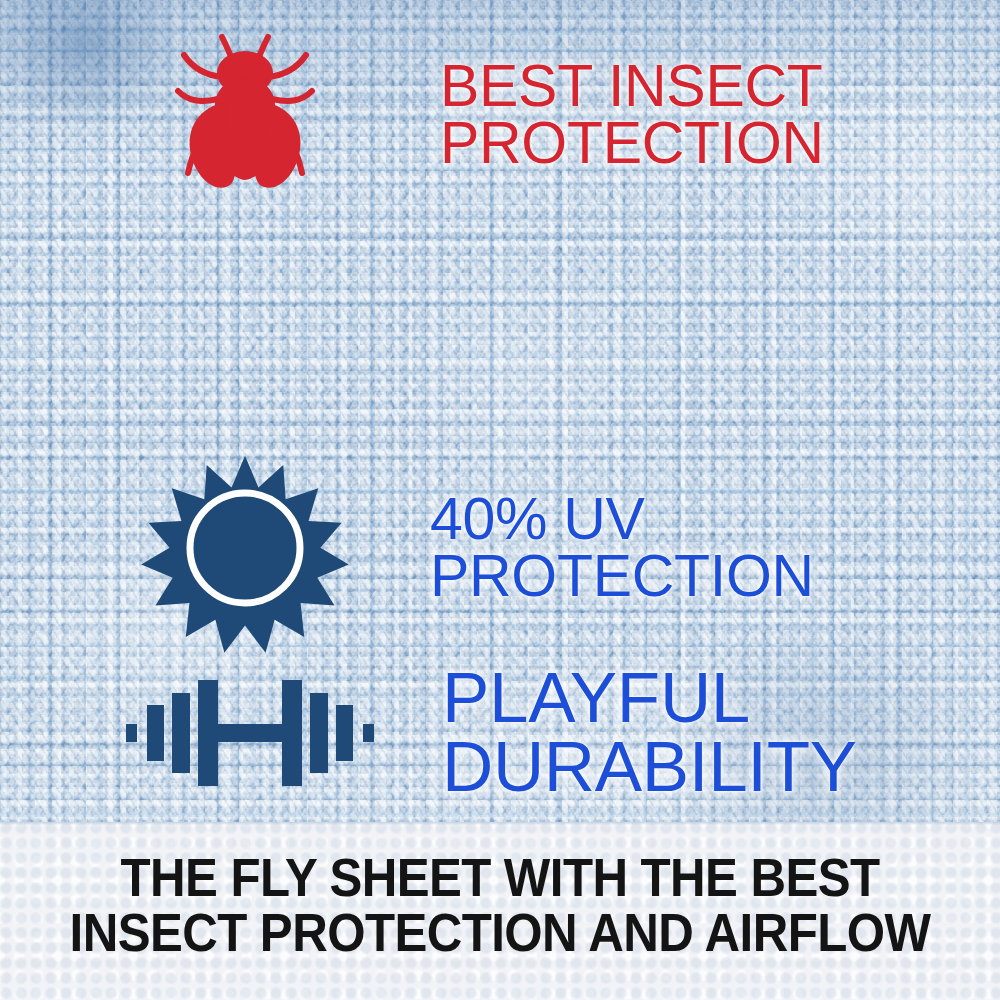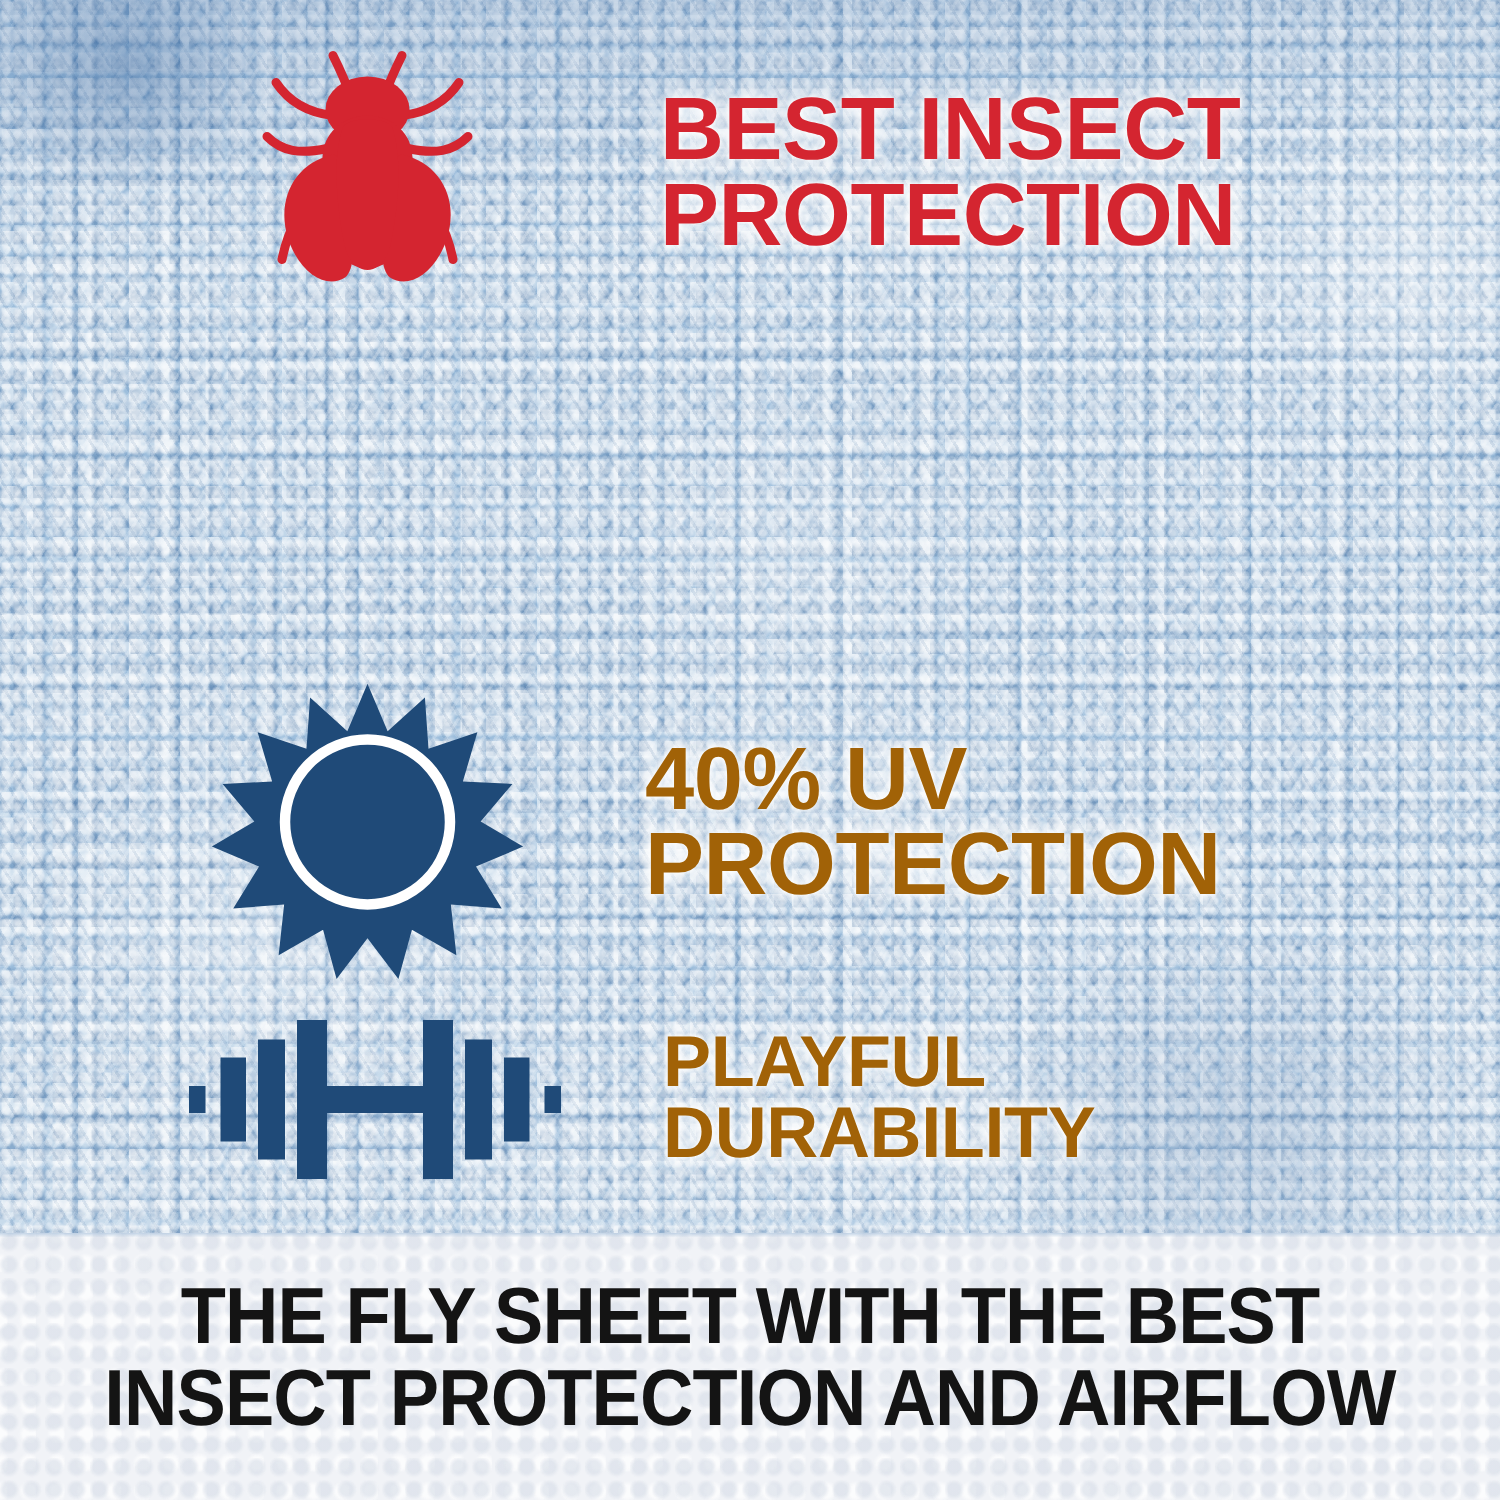--- a/index.html
+++ b/index.html
@@ -81,33 +81,33 @@
   .row{position:absolute;display:flex;align-items:center;}
   .icon-cell{
     position:relative;
     display:flex;align-items:center;justify-content:center;
     flex:0 0 auto;
   }
   .text-cell{
     position:relative;
     line-height:.96;
     letter-spacing:-0.005em;
-    font-weight:700;
+    font-weight:400;
     white-space:pre-line;
   }
   .t-red{
     color:#D42530;
     text-shadow:
       0 0 3px rgba(255,255,255,.95),
       0 0 7px rgba(255,255,255,.85),
       0 0 13px rgba(255,255,255,.65),
       0 0 20px rgba(255,255,255,.45);
   }
   .t-navy{
-    color:#a16207;
+    color:#1d4ed8;
     text-shadow:
       0 0 3px rgba(255,255,255,.95),
       0 0 7px rgba(255,255,255,.85),
       0 0 13px rgba(255,255,255,.65),
       0 0 20px rgba(255,255,255,.45);
   }
 
   
   #row-insect   {left:150px; top:20px;  width:840px; height:190px;}
   #row-airflow  {left:150px; top:222px; width:840px; height:200px;}
@@ -115,21 +115,21 @@
   #row-durable  {left:120px; top:650px; width:870px; height:165px;}
 
   #row-insect  .icon-cell{width:190px;height:190px;}
   #row-airflow .icon-cell{width:190px;height:200px;}
   #row-uv      .icon-cell{width:190px;height:215px;}
   #row-durable .icon-cell{width:260px;height:165px;}
 
   #row-insect  .text-cell{margin-left:100px;font-size:59px;}
   #row-airflow .text-cell{margin-left:100px;font-size:59px;}
   #row-uv      .text-cell{margin-left:90px; font-size:59px;}
-  #row-durable .text-cell{margin-left:62px; font-size:48px;}
+  #row-durable .text-cell{margin-left:62px; font-size:71px;}
 
   
   .headline{
     position:absolute;left:0;top:850px;width:1000px;
     text-align:center;
     color:#141414;
     font-weight:700;
     font-size:53px;
     line-height:1.04;
     letter-spacing:-0.012em;

